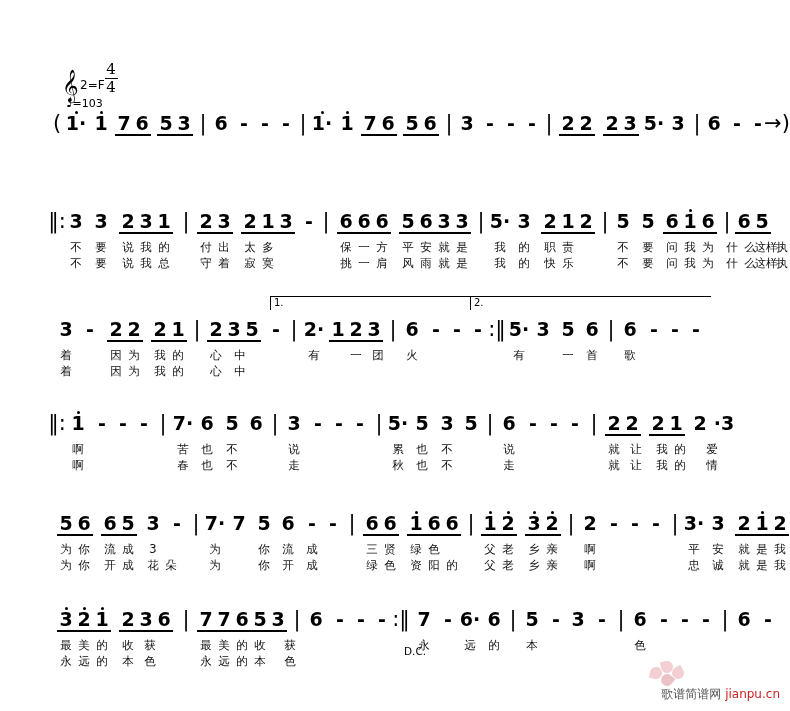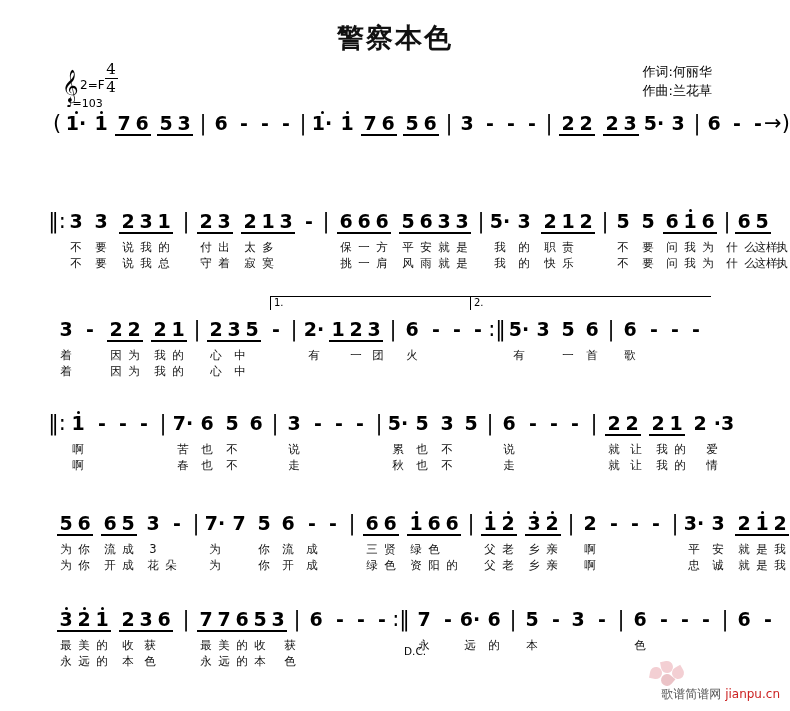--- a/index.html
+++ b/index.html
@@ -180,26 +180,21 @@
     width: 12px; height: 12px;
     border-radius: 50% 50% 50% 0;
     background: #e8a0a8;
   }
 </style>
 </head>
 <body>
 
 <div class="sheet">
 
-  <div class="title">警察本色</div>
-
-  <div class="credits">
-    <div>作词:何丽华</div>
-    <div>作曲:兰花草</div>
-  </div>
+
 
   <div class="clef">𝄞</div>
   <div class="meta-left" style="left:80px; top:78px;">2=F</div>
   <div class="timesig">
     <span class="num">4</span>
     <span class="bar-line"></span>
     <span class="num">4</span>
   </div>
   <div class="tempo">
     <span class="qnote">♩</span><span>=103</span>

